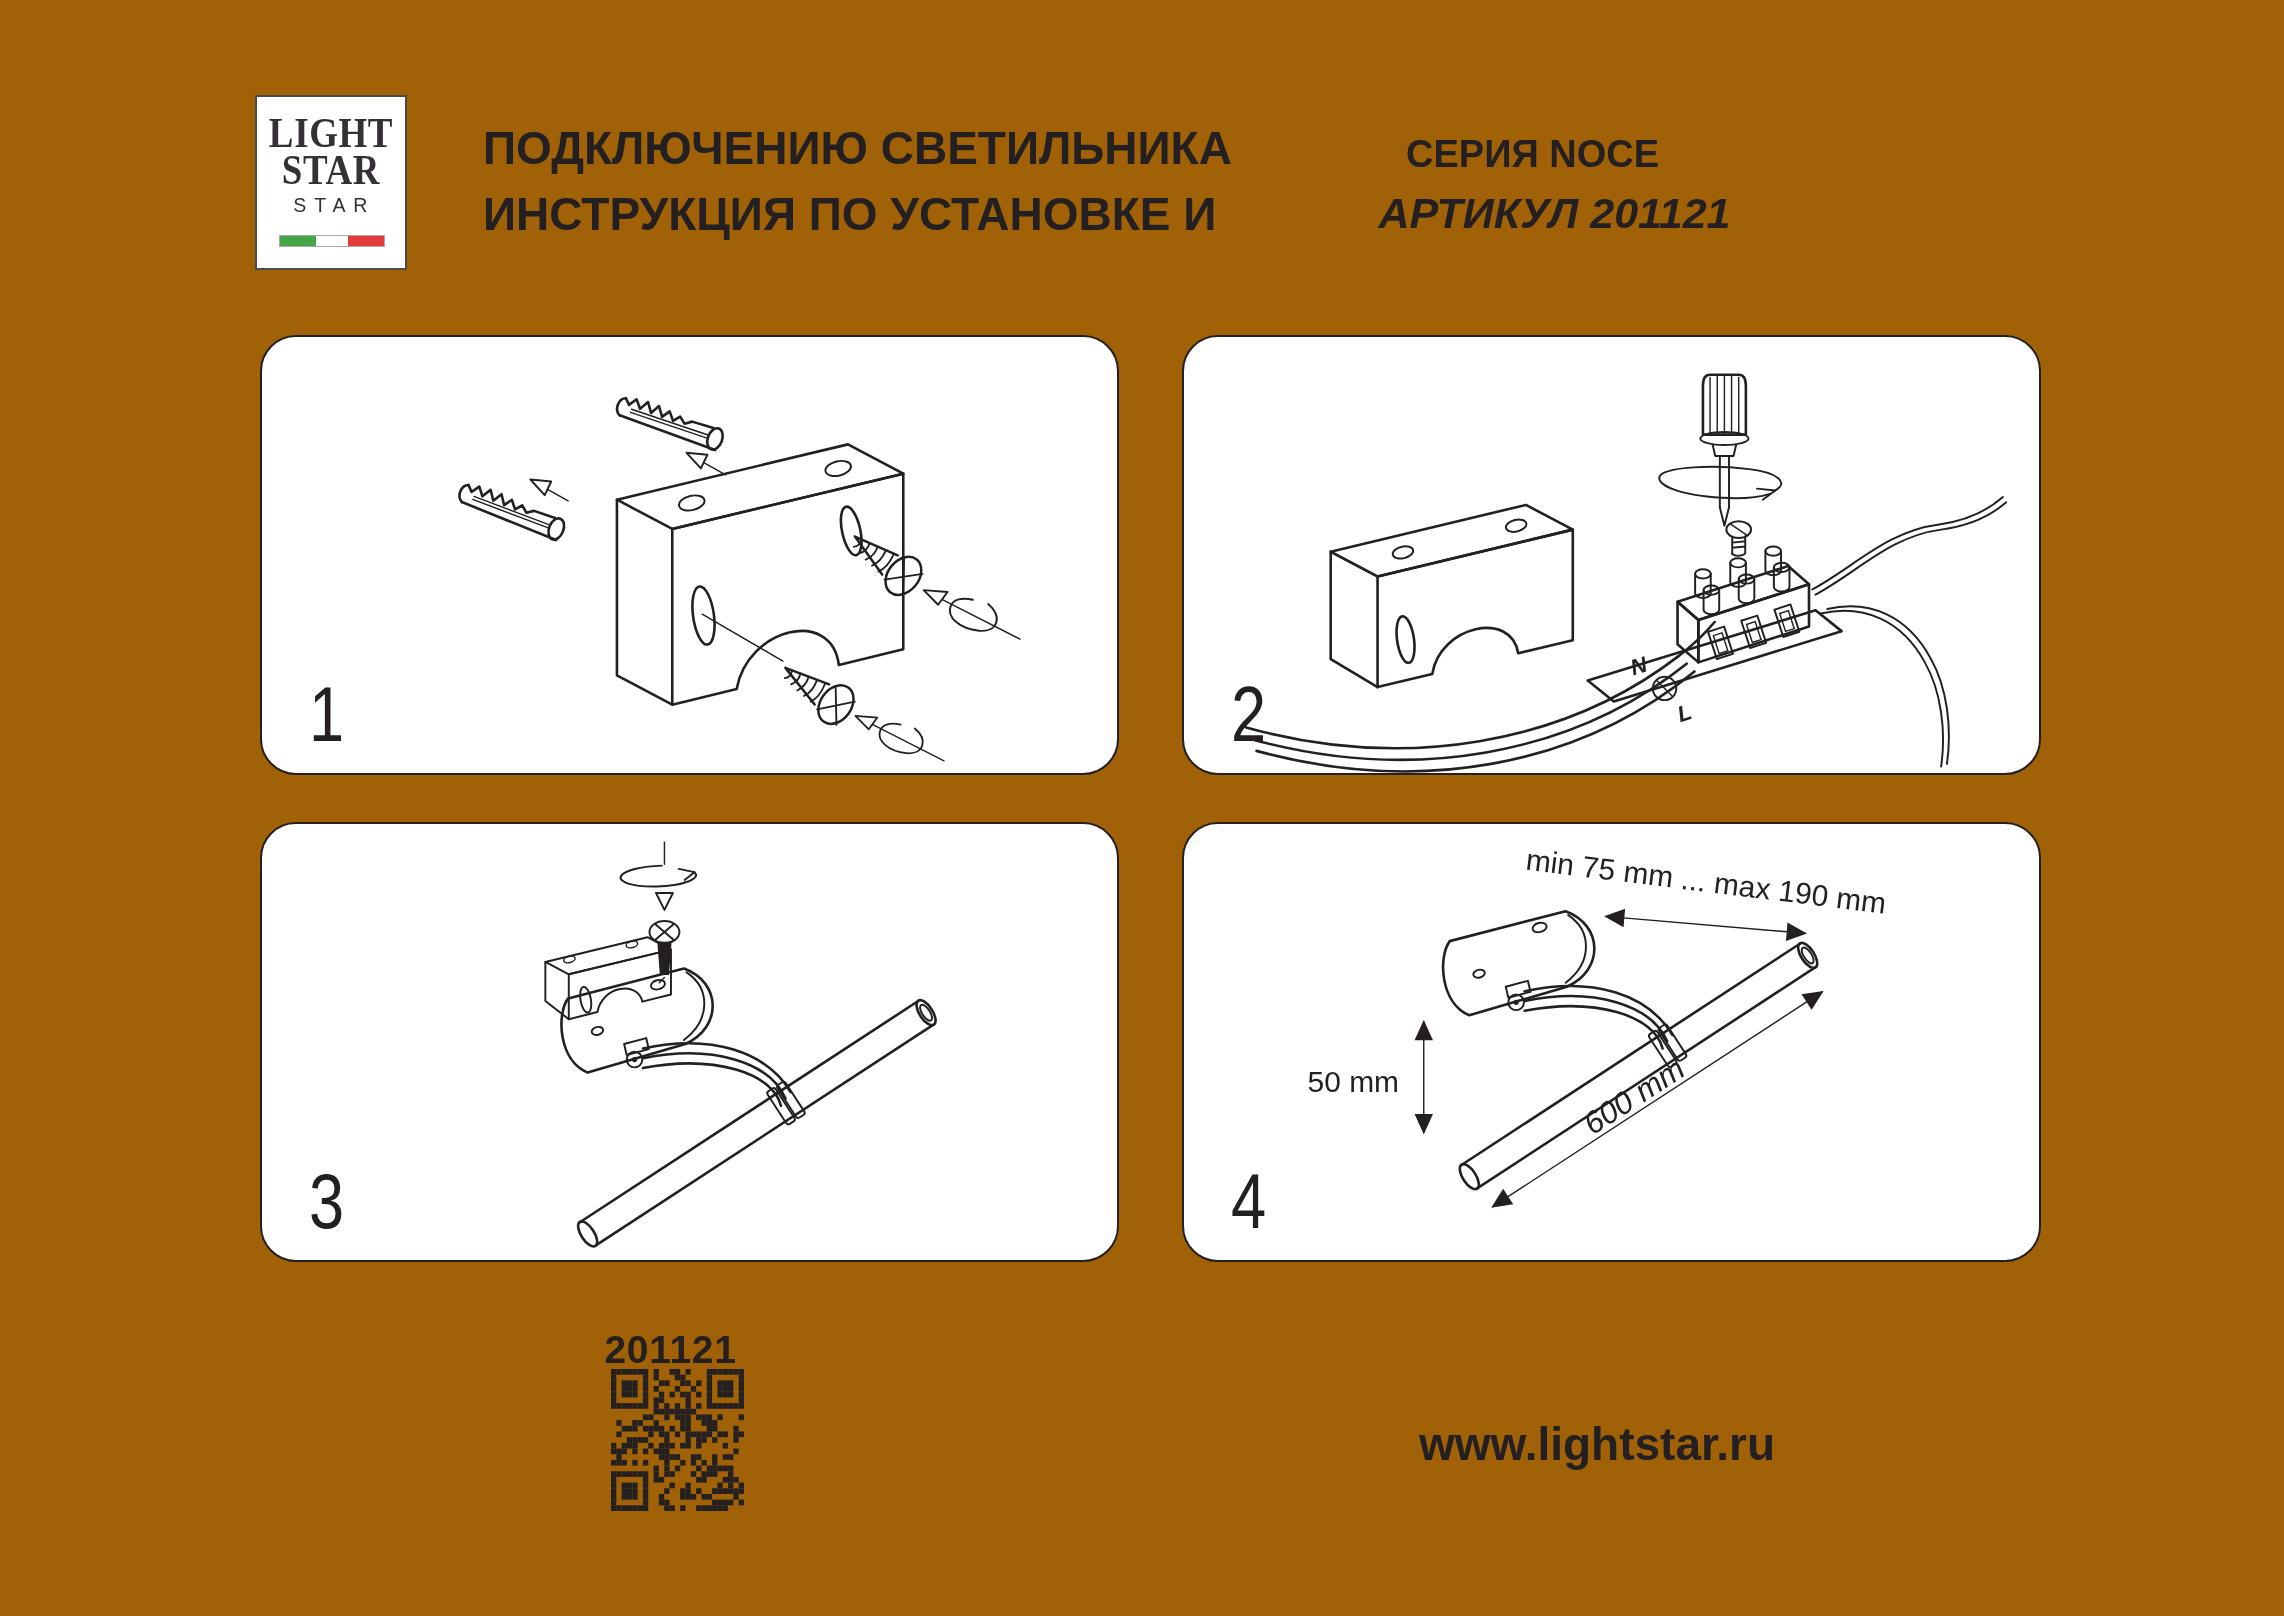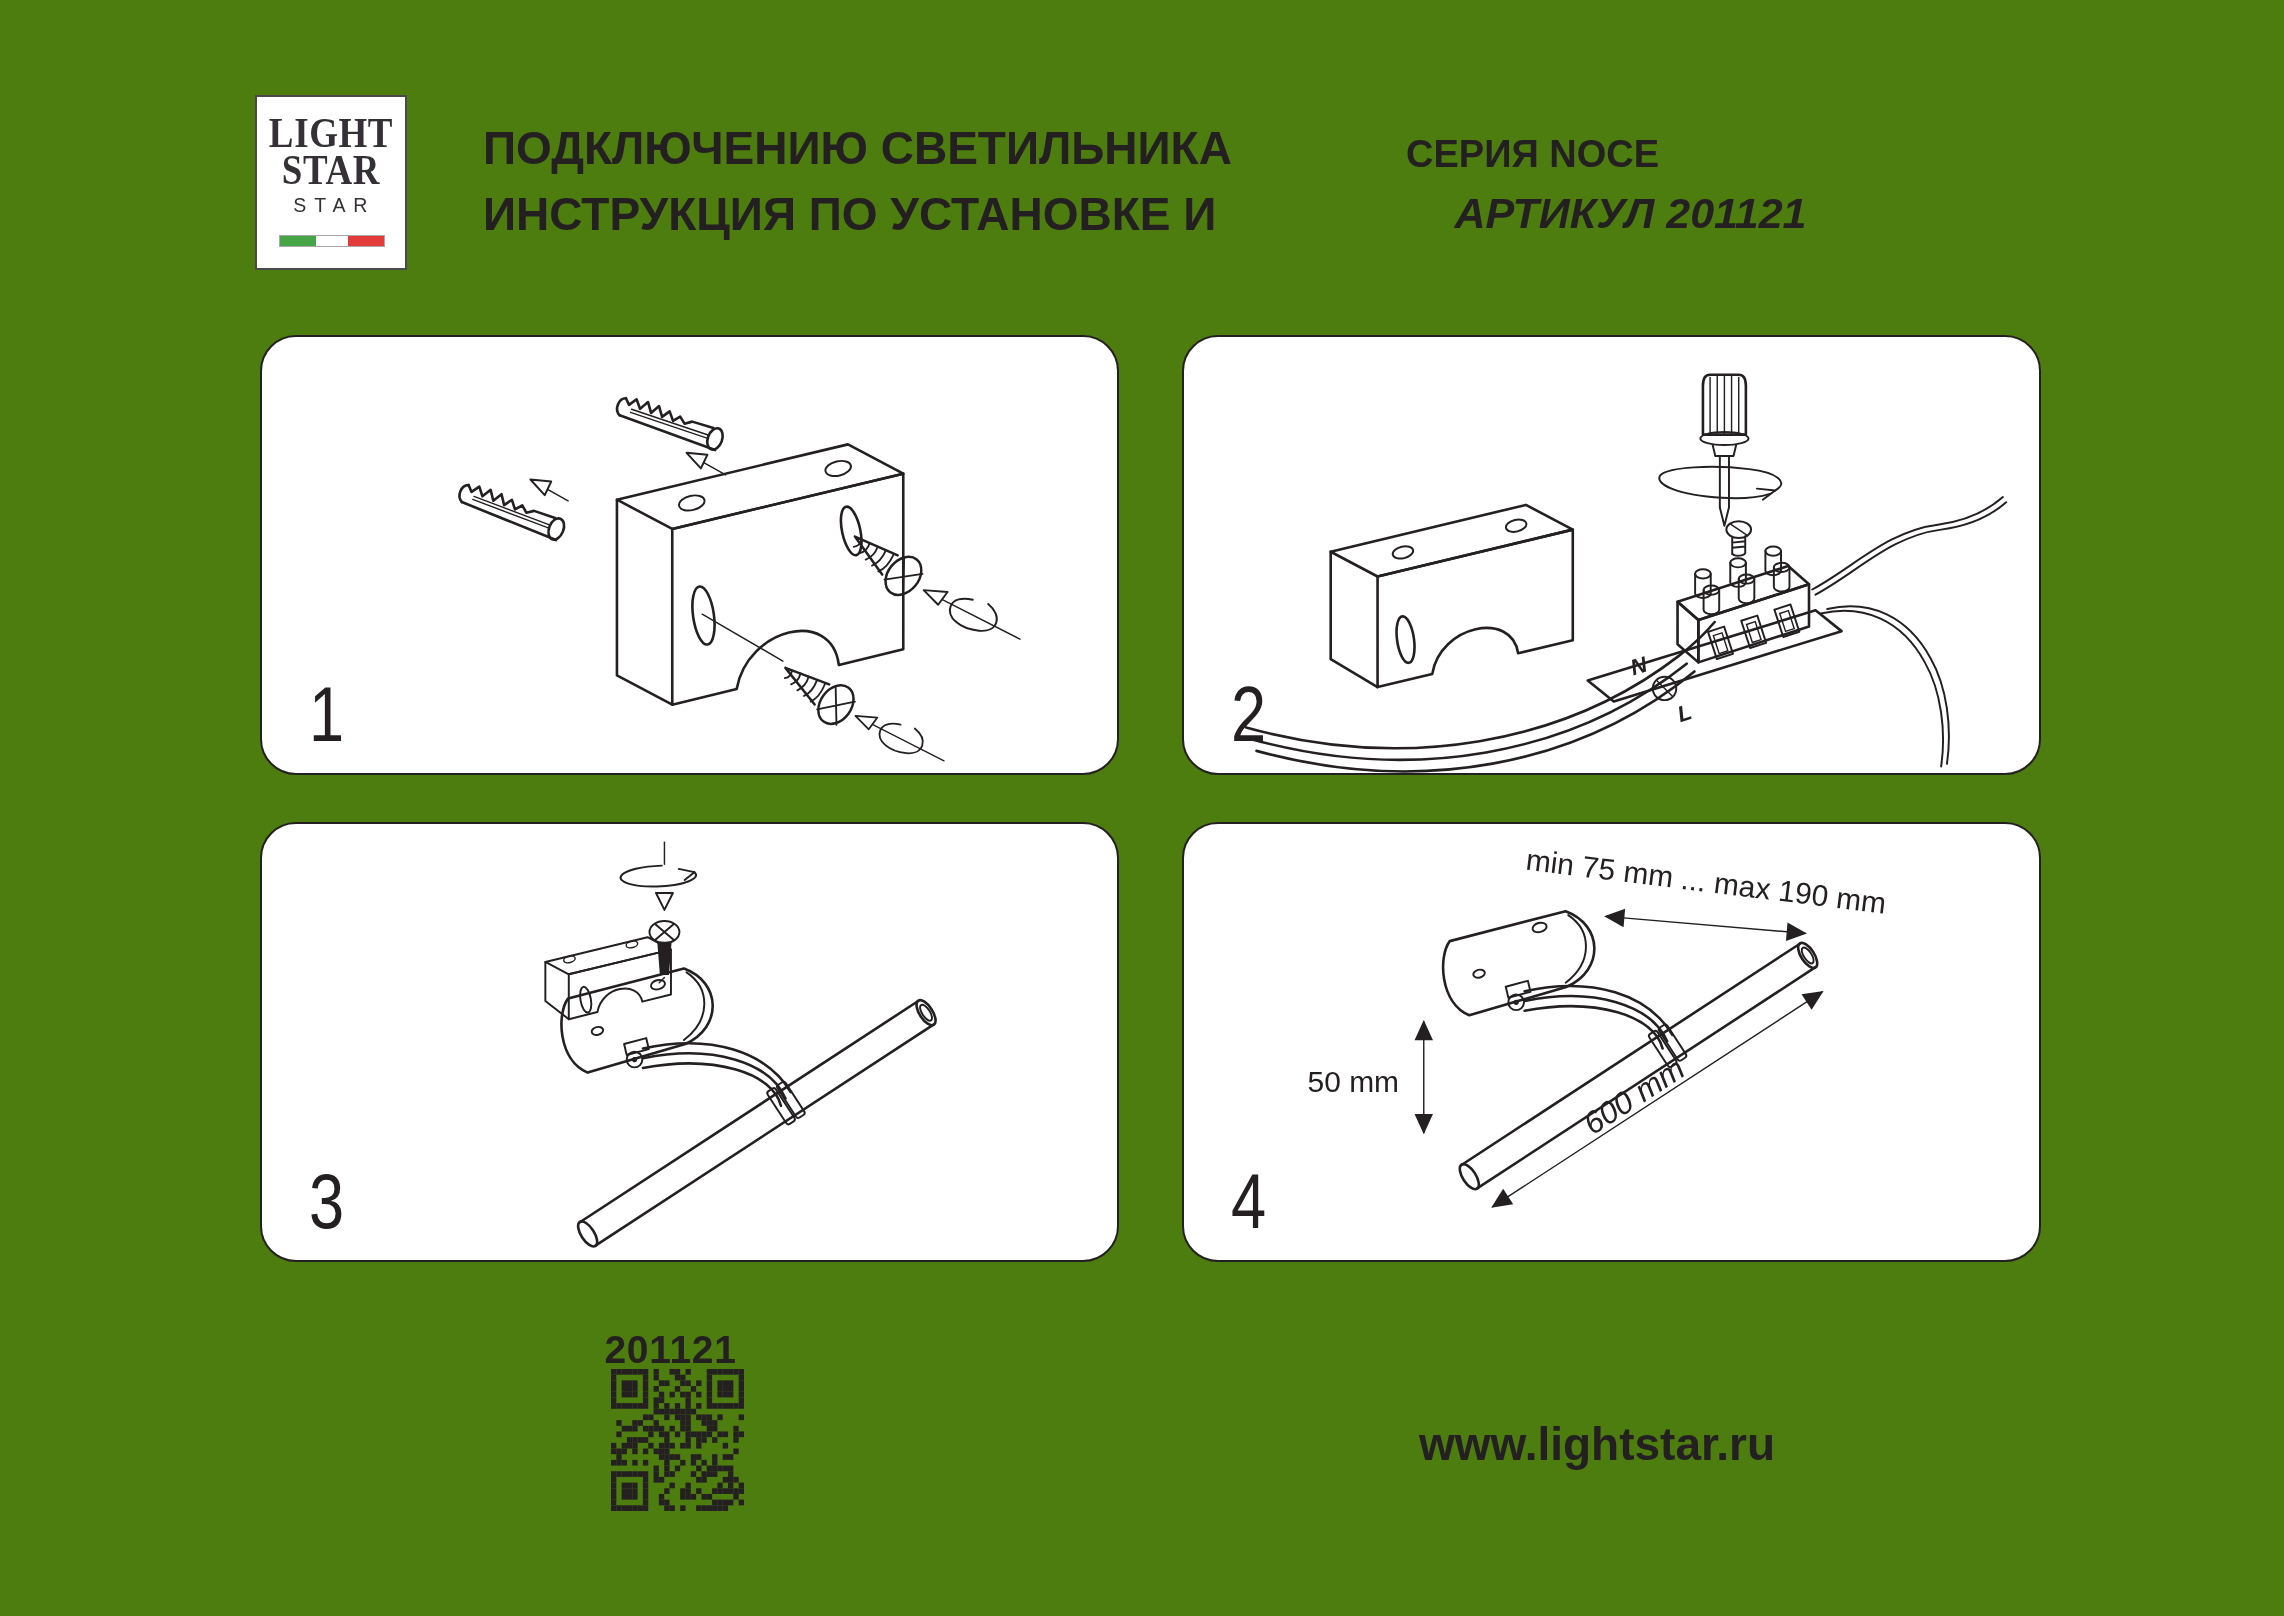--- a/index.html
+++ b/index.html
@@ -1,32 +1,32 @@
 <!DOCTYPE html>
 <html style="font-size:10.4px"><head>
 <meta charset="utf-8">
 <style>
   html,body{margin:0;padding:0;background:#ffffff;}
-  .page{position:relative;width:2284px;height:1616px;background:#4d7c0f;overflow:hidden;
+  .page{position:relative;width:2284px;height:1616px;background:#a16207;overflow:hidden;
         font-family:"Liberation Sans",sans-serif;color:#242021;}
   
   .logo-box{position:absolute;left:255px;top:95px;width:148px;height:171px;
             border:2px solid #4a4a4a;background:#fff;text-align:center;}
   .logo-word{font-family:"Liberation Serif",serif;font-weight:700;font-size:42px;line-height:37px;
              letter-spacing:0.7px;transform:scaleX(0.88);transform-origin:center;color:#343036;}
   .logo-line1{margin-top:18px;}
   .logo-group{font-size:19.5px;letter-spacing:7.8px;margin-top:5.2px;margin-left:6.5px;color:#343036;}
   .flag{position:absolute;left:22px;bottom:21px;width:104px;height:9.8px;border:0.7px solid #a9a9a9;
         display:flex;}
   .flag span{height:100%;}
   .title{position:absolute;left:483px;top:115px;font-size:46px;font-weight:700;line-height:66px;
          letter-spacing:0px;white-space:nowrap;}
   .series{position:absolute;left:1406px;top:133px;width:449px;
           font-size:38px;font-weight:700;}
-  .article{position:absolute;left:1406px;top:189px;width:449px;text-align:center;
+  .article{position:absolute;left:1330px;top:189px;width:449px;text-align:center;
            font-size:43px;font-weight:700;font-style:italic;}
   
   .panel{position:absolute;width:855px;height:436px;border:2px solid #242021;border-radius:36px;
          background:#fff;overflow:hidden;}
   #panel1{left:260px;top:335px;}
   #panel2{left:1182px;top:335px;}
   #panel3{left:260px;top:822px;}
   #panel4{left:1182px;top:822px;}
   .panel-num{position:absolute;left:47px;bottom:14.3px;font-size:77px;font-weight:400;
              transform:scaleX(0.82);transform-origin:left bottom;color:#242021;}

